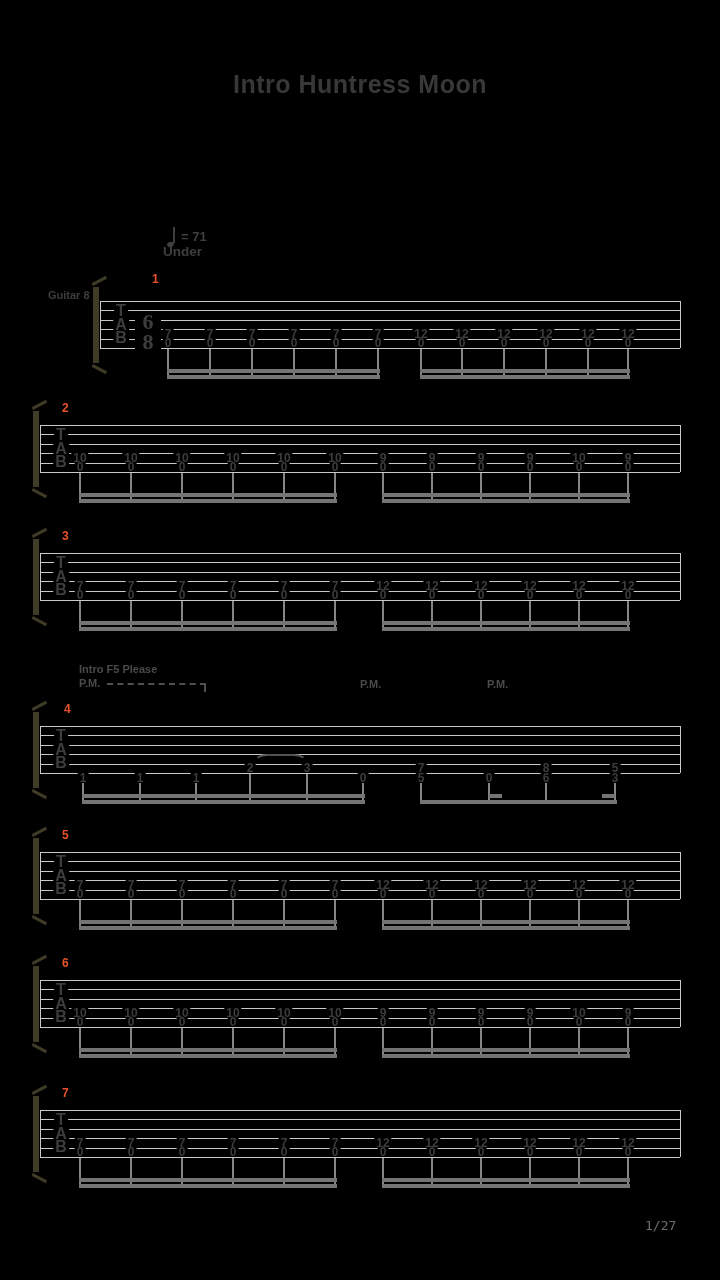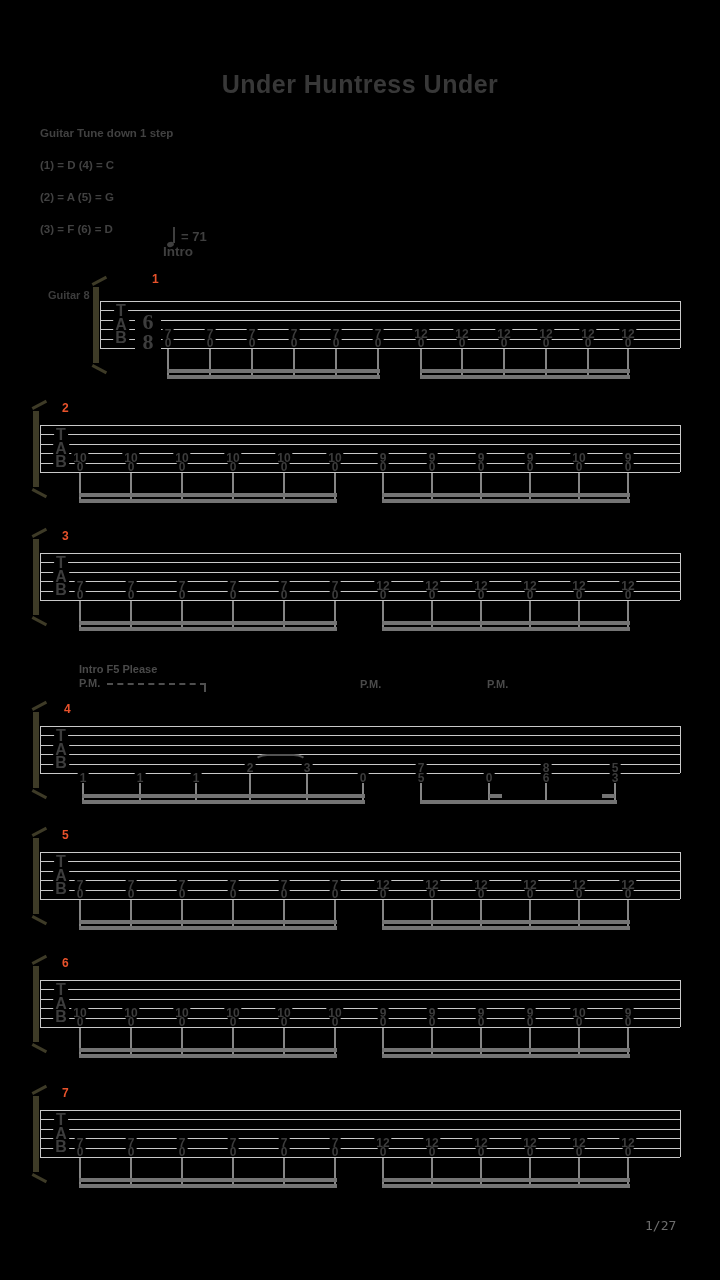--- a/index.html
+++ b/index.html
@@ -37,30 +37,26 @@
   .fret{font-size:12px;font-weight:bold;color:#3c3c3c;background:#000;padding:0 2px;line-height:10px;
         transform:translate(-50%,-50%);z-index:3;}
   .stem{width:2px;background:#858585;z-index:1;}
   .beam{height:4px;background:#747474;z-index:2;}
   .slur{border:2px solid transparent;border-top:2px solid #525252;border-radius:50%/100%;z-index:2;}
 </style>
 </head>
 <body>
 
 <div id="page">
-  <div class="abs" id="title">Under Huntress Under</div>
-
-  <div class="abs" id="tuning"><span>Guitar Tune down 1 step</span><br>
-<span>(1) = D (4) = C</span><br>
-<span>(2) = A (5) = G</span><br>
-<span>(3) = F (6) = D</span></div>
+  <div class="abs" id="title">Intro Huntress Moon</div>
+
 
   <div class="abs qnote"></div>
   <div class="abs" id="tempo-text">= 71</div>
-  <div class="abs" id="section-label">Intro</div>
+  <div class="abs" id="section-label">Under</div>
   <div class="abs" id="track-label">Guitar 8</div>
 
   <div class="abs" id="press-text">Intro F5 Please</div>
   <div class="abs pm-label" style="left:79px;top:677px;">P.M.</div>
   <div class="abs" id="pm-dash"></div>
   <div class="abs pm-label" style="left:360px;top:678px;">P.M.</div>
   <div class="abs pm-label" style="left:487px;top:678px;">P.M.</div>
 
   <div id="score">
       <div class="abs bracket" style="left: 93px; top: 287px; height: 76px;"></div>

